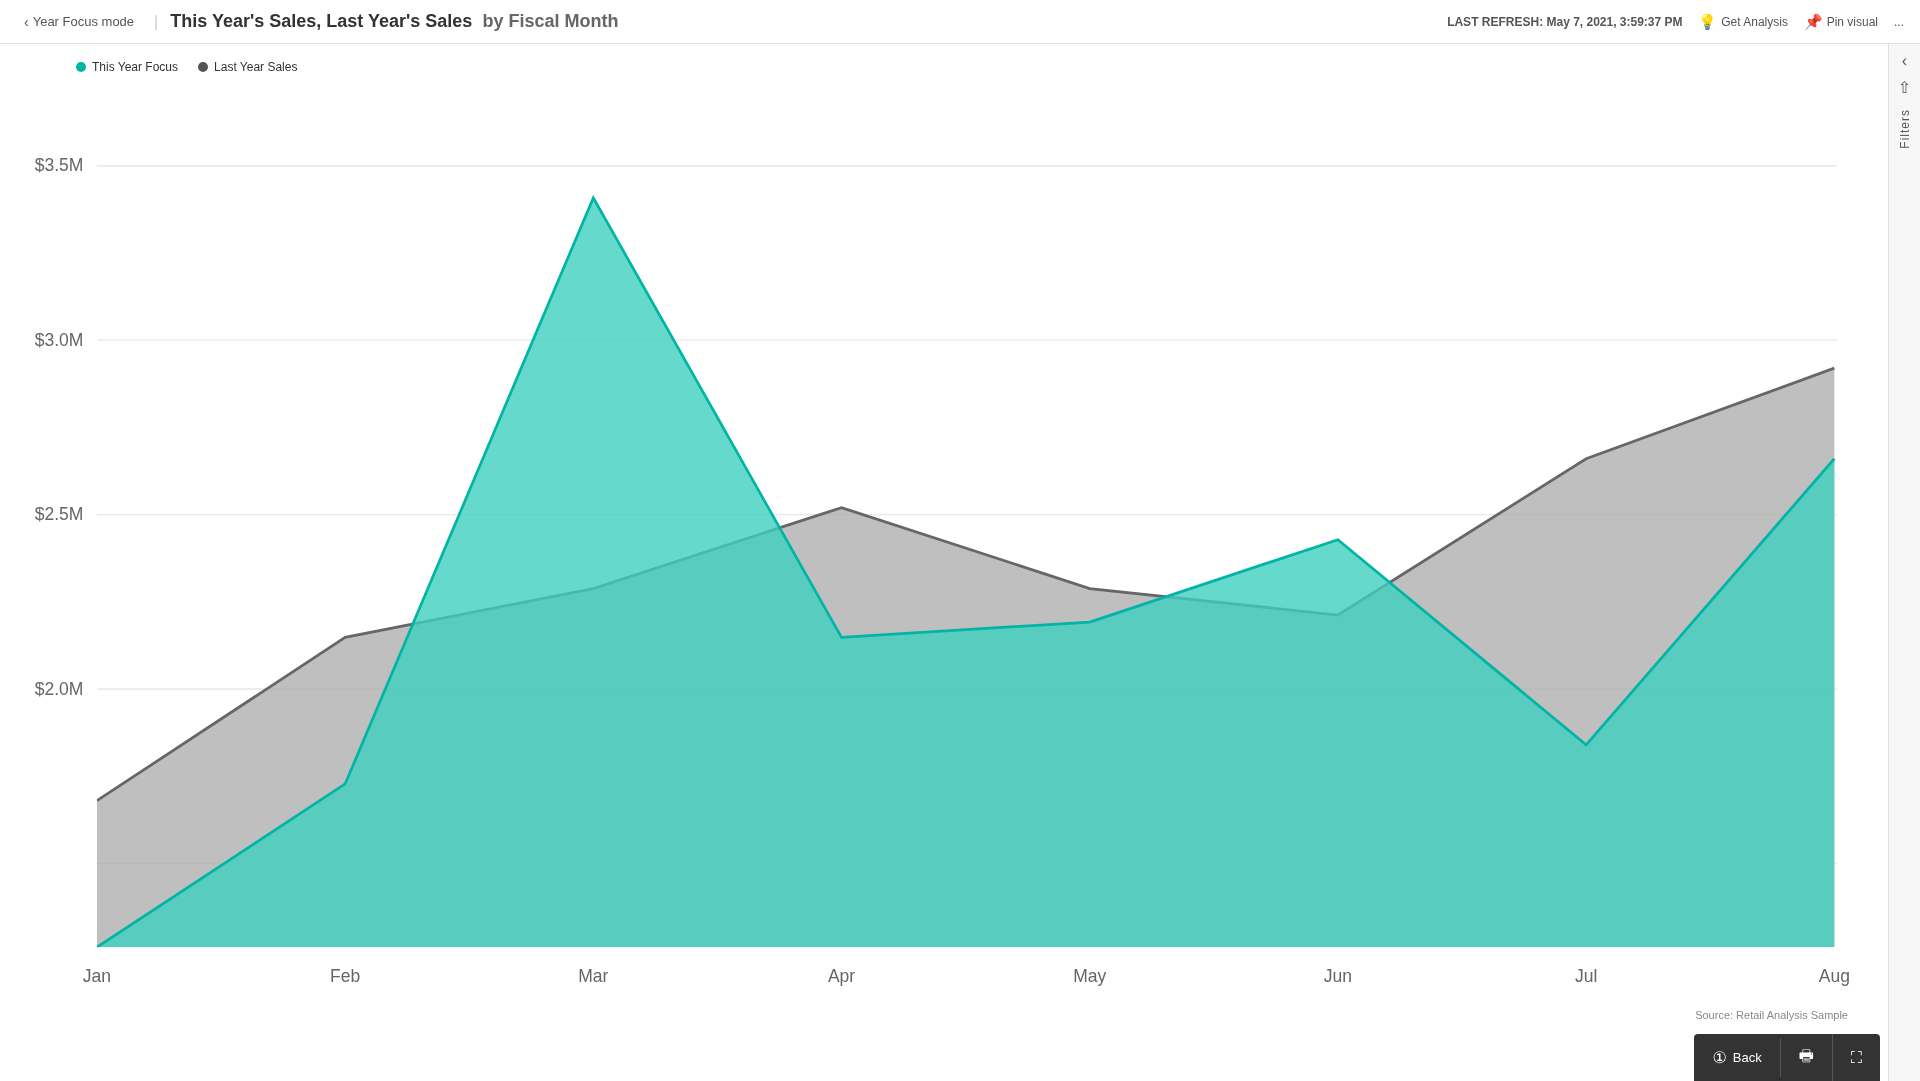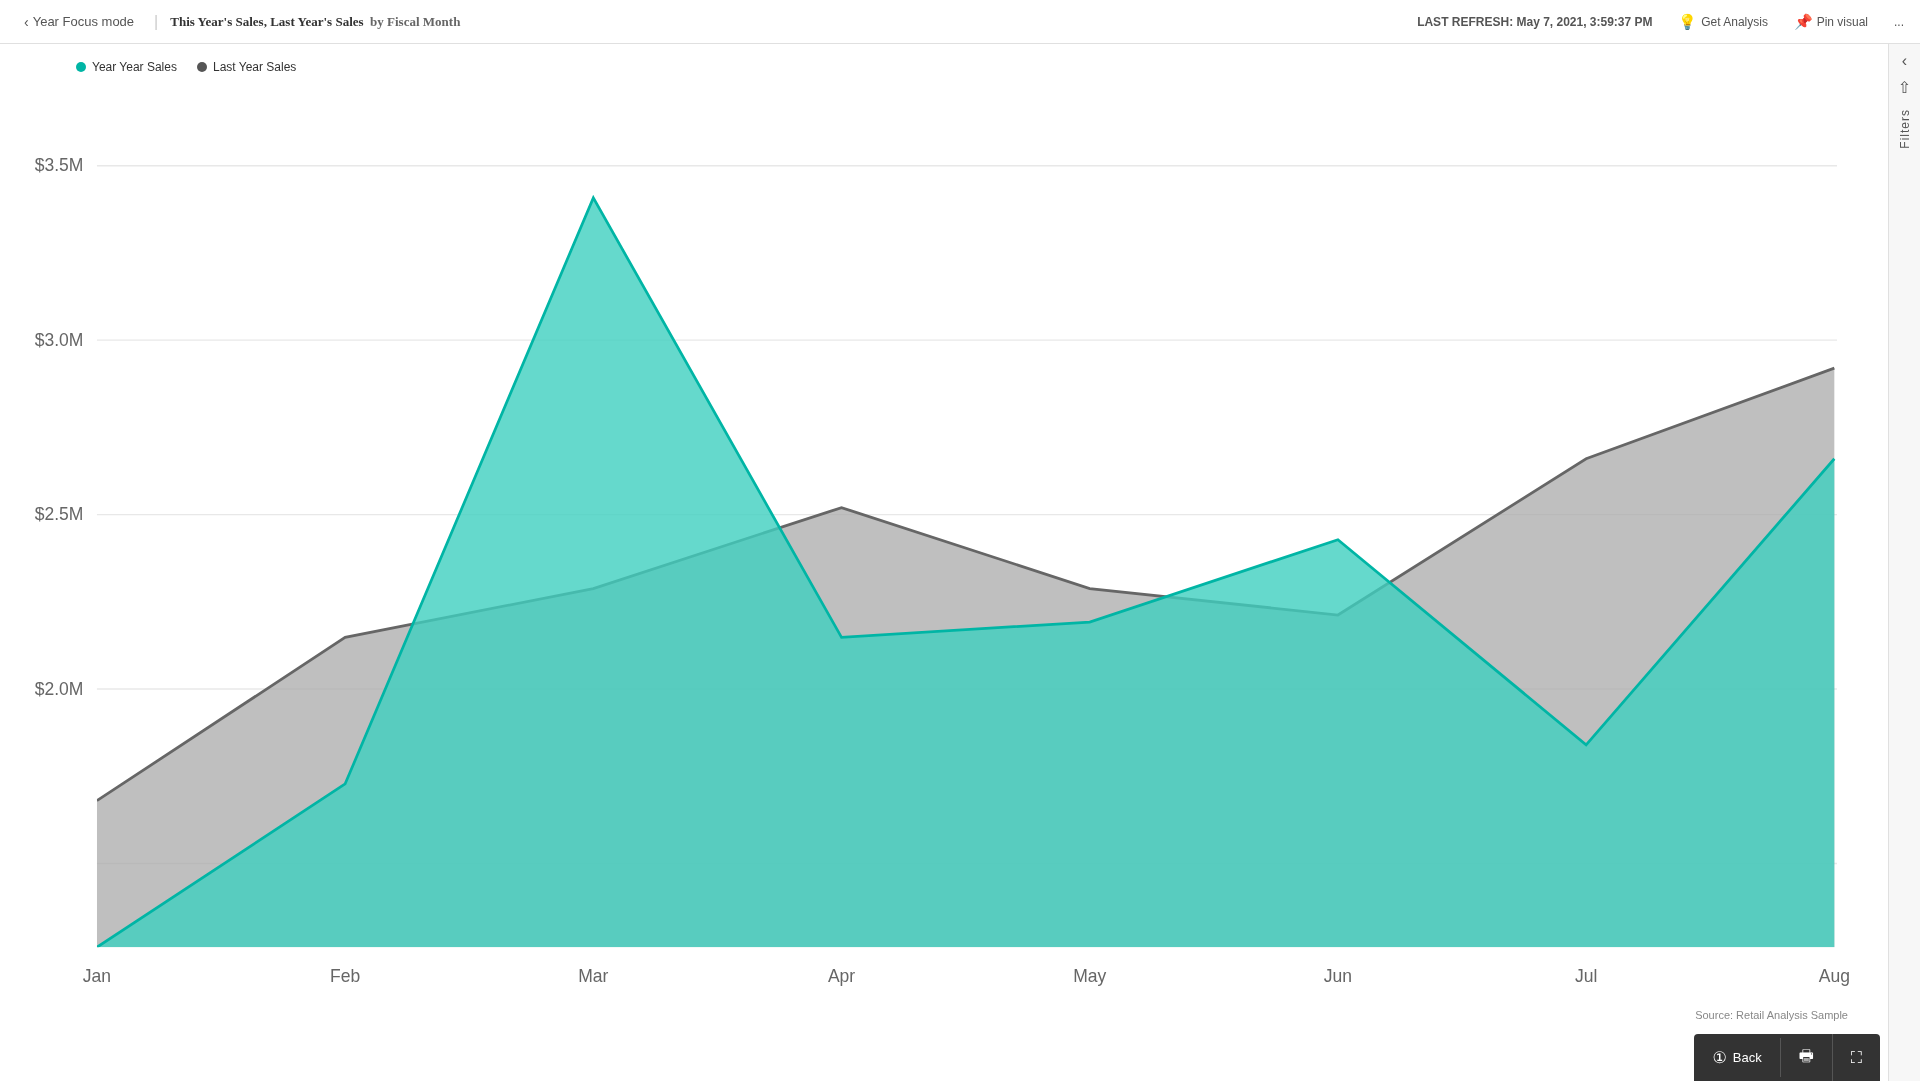--- a/index.html
+++ b/index.html
@@ -11,24 +11,24 @@
       background: #fff; border-bottom: 1px solid #e0e0e0;
       padding: 0 16px; justify-content: space-between;
     }
     #topbar-left { display: flex; align-items: center; gap: 8px; }
     #exit-focus-btn {
       display: flex; align-items: center; gap: 4px;
       cursor: pointer; color: #555; font-size: 13px;
       border: none; background: none; padding: 4px 8px;
     }
     .back-arrow { font-size: 14px; color: #555; }
-    #chart-title { font-size: 13px; color: #333; font-family: Liberation Serif, serif; }
+    #chart-title { font-size: 18px; color: #333; }
     #chart-title span { font-weight: 600; }
     #chart-title .by-label { font-weight: normal; color: #666; }
-    #topbar-right { display: flex; align-items: center; gap: 26px; font-size: 12px; color: #555; }
+    #topbar-right { display: flex; align-items: center; gap: 16px; font-size: 12px; color: #555; }
     #last-refresh { color: #555; }
     #last-refresh span { font-weight: 600; }
     .topbar-action { display: flex; align-items: center; gap: 4px; cursor: pointer; color: #555; }
     .topbar-icon { font-size: 15px; }
 
     
     #main { display: flex; height: calc(1081px - 44px); }
     #chart-container { flex: 1; padding: 16px 24px 0 16px; position: relative; }
 
     
@@ -106,21 +106,21 @@
     </div>
   </div>
 </div>
 
 <div id="main">
   <div id="chart-container">
 
     <div id="legend">
       <div class="legend-item">
         <span class="legend-dot" style="background:#00b5a5;"></span>
-        <span>Year Year Sales</span>
+        <span>This Year Focus</span>
       </div>
       <div class="legend-item">
         <span class="legend-dot" style="background:#555;"></span>
         <span>Last Year Sales</span>
       </div>
     </div>
 
     <div id="chart-wrapper">
       <svg id="area-chart" viewBox="0 0 1370 660" preserveAspectRatio="none">
         <defs>

